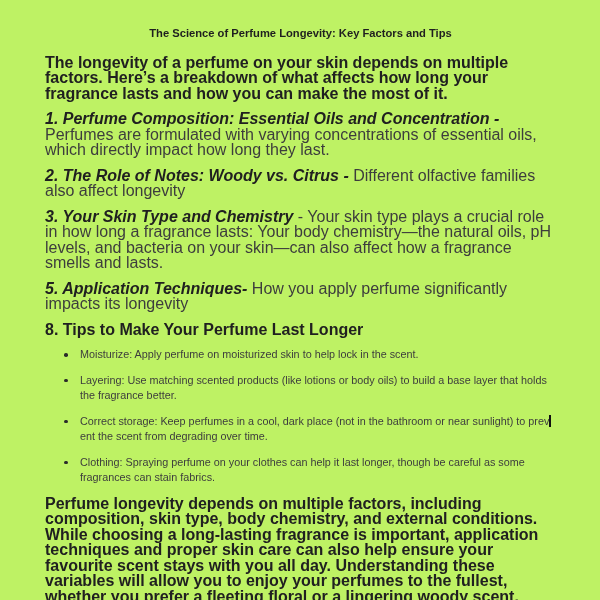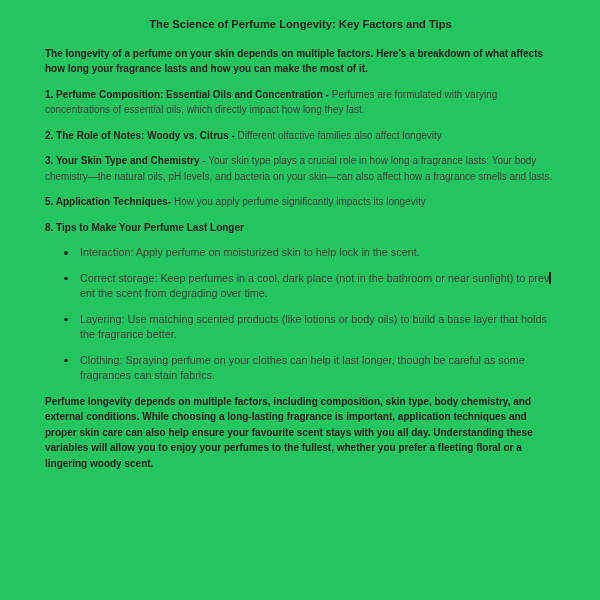--- a/index.html
+++ b/index.html
@@ -10,45 +10,46 @@
   }
   body {
     width: 600px;
     height: 600px;
     overflow: hidden;
     font-family: "Liberation Sans", sans-serif;
   }
   .page {
     width: 600px;
     height: 600px;
-    padding: 17px 44px 10px 45px;
-    background: #22c55e;
+    padding: 26px 44px 10px 45px;
+    background: #bef264;
     cursor: text;
   }
   .doc-title {
     font-size: 11.2px;
     font-weight: 700;
     color: #1f1f1f;
     text-align: center;
     line-height: 15.5px;
     margin: 0 0 13px 0;
   }
   p {
-    font-size: 10px;
+    font-size: 16px;
     line-height: 15.5px;
     margin: 0 0 10px 0;
     color: #3d3d3d;
   }
   p.bold-para {
     font-weight: 700;
     color: #202020;
   }
   strong {
     font-weight: 700;
     color: #202020;
+    font-style: italic;
   }
   ul.tips-list {
     list-style: none;
     margin: 0 0 10px 0;
     padding: 0 0 0 35px;
   }
   ul.tips-list li {
     position: relative;
     font-size: 10.8px;
     line-height: 15.5px;
@@ -88,21 +89,21 @@
 
   <p><strong>3. Your Skin Type and Chemistry</strong><span> - Your skin type plays a crucial role in how long a fragrance lasts: Your body chemistry—the natural oils, pH levels, and bacteria on your skin—can also affect how a fragrance smells and lasts.</span></p>
 
 
   <p><strong>5. Application Techniques-</strong><span> How you apply perfume significantly impacts its longevity</span></p>
 
 
   <p class="bold-para">8. Tips to Make Your Perfume Last Longer</p>
 
   <ul class="tips-list">
-    <li><span>Interaction: Apply perfume on moisturized skin to help lock in the scent.</span></li>
+    <li><span>Moisturize: Apply perfume on moisturized skin to help lock in the scent.</span></li>
+    <li><span>Layering: Use matching scented products (like lotions or body oils) to build a base layer that holds the fragrance better.</span></li>
     <li><span>Correct storage: Keep perfumes in a cool, dark place (not in the bathroom or near sunlight) to prev</span><span class="caret"></span><span>ent the scent from degrading over time.</span></li>
-    <li><span>Layering: Use matching scented products (like lotions or body oils) to build a base layer that holds the fragrance better.</span></li>
     <li><span>Clothing: Spraying perfume on your clothes can help it last longer, though be careful as some fragrances can stain fabrics.</span></li>
   </ul>
 
   <p class="bold-para">Perfume longevity depends on multiple factors, including composition, skin type, body chemistry, and external conditions. While choosing a long-lasting fragrance is important, application techniques and proper skin care can also help ensure your favourite scent stays with you all day. Understanding these variables will allow you to enjoy your perfumes to the fullest, whether you prefer a fleeting floral or a lingering woody scent.</p>
 
 </div>
 
 </body></html>

